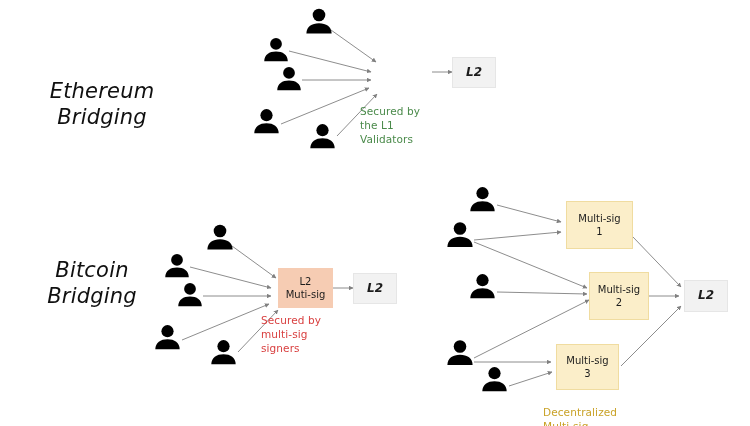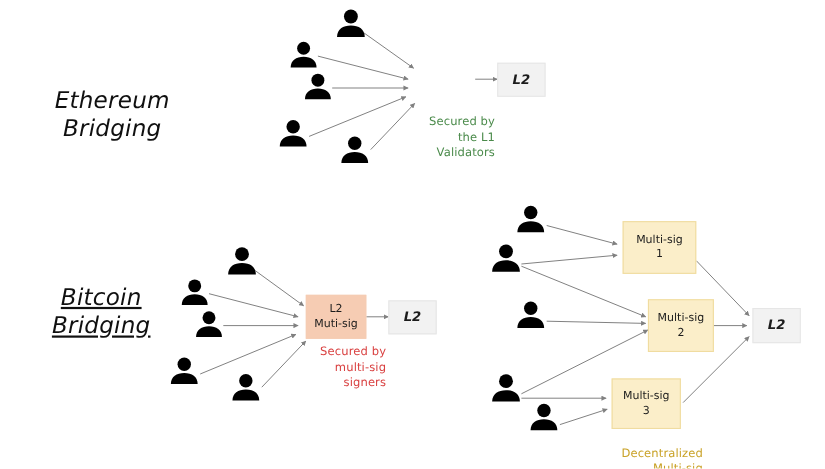--- a/index.html
+++ b/index.html
@@ -48,21 +48,21 @@
     background:#f2f2f2;border:1px solid #e6e6e6;
     font-style:italic;font-weight:bold;font-size:12px;
   }
 
   
   .caption{
     position:absolute;
     font-family:"DejaVu Sans", sans-serif;
     font-size:10.5px;
     line-height:1.33;
-    text-align:right;
+    text-align:left;
     white-space:pre-line;
     letter-spacing:.1px;
   }
   .caption.green{color:#4a8a4a;}
   .caption.red{color:#d94040;}
   .caption.gold{color:#c9a227;margin-top:20px;}
 
   
   .person{position:absolute;}
   .person svg{display:block;}
@@ -106,21 +106,21 @@
 
       <path d="M 633 237 L 681 287"></path>
       <path d="M 648 296 L 679 296"></path>
       <path d="M 621 366 L 681 306"></path>
     </g>
   </svg>
 
   <div class="section-title" style="left:22px;top:60px;width:160px;margin-top:19px;">Ethereum
 Bridging</div>
 
-  <div class="section-title" style="left:12px;top:258px;width:160px;text-decoration:underline;">Bitcoin
+  <div class="section-title" style="left:12px;top:258px;width:160px;">Bitcoin
 Bridging</div>
 
   <div class="person" style="left:304px;top:8px;">
     <svg width="30" height="26" viewBox="0 0 30 26" xmlns="http://www.w3.org/2000/svg">
       <circle cx="15" cy="7" r="6.3" fill="#000000"></circle>
       <path d="M 2.4 25.6 C 2.4 18.6 7.8 15.2 15 15.2 C 22.2 15.2 27.6 18.6 27.6 25.6 Z" fill="#000000"></path>
     </svg>
   </div>
   <div class="person" style="left:262px;top:37px;">
     <svg width="28" height="25" viewBox="0 0 30 26" xmlns="http://www.w3.org/2000/svg">

